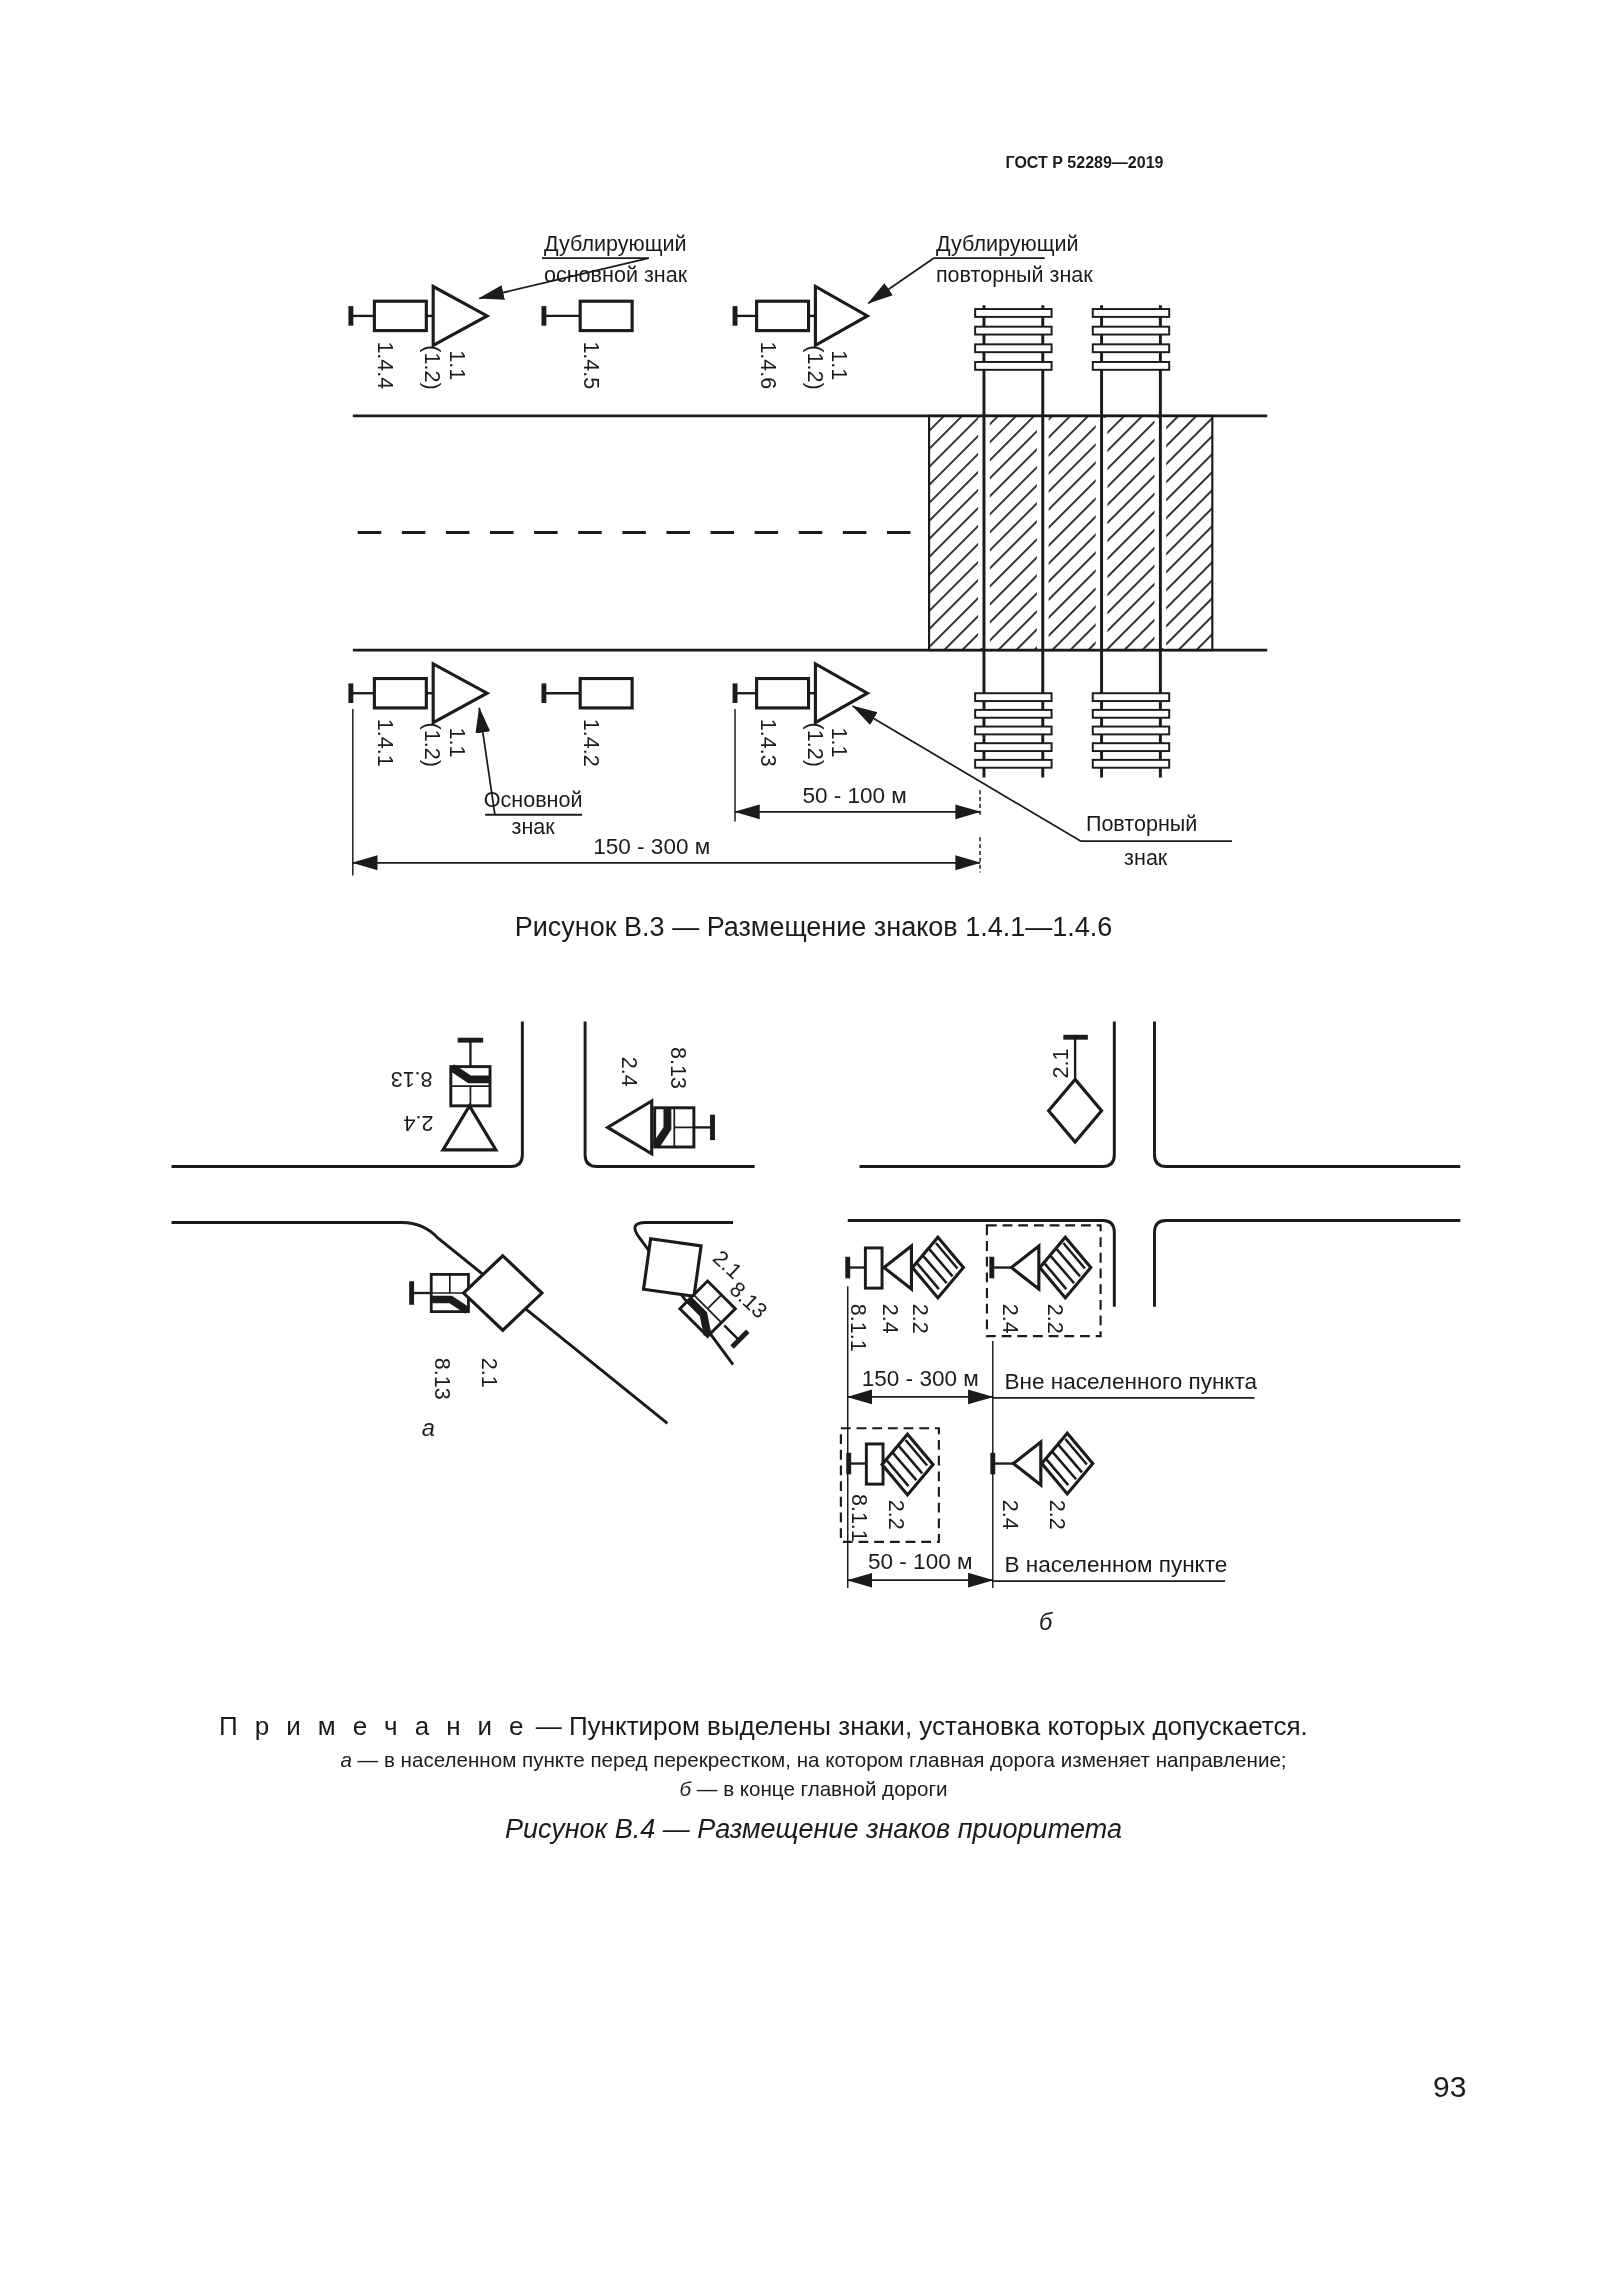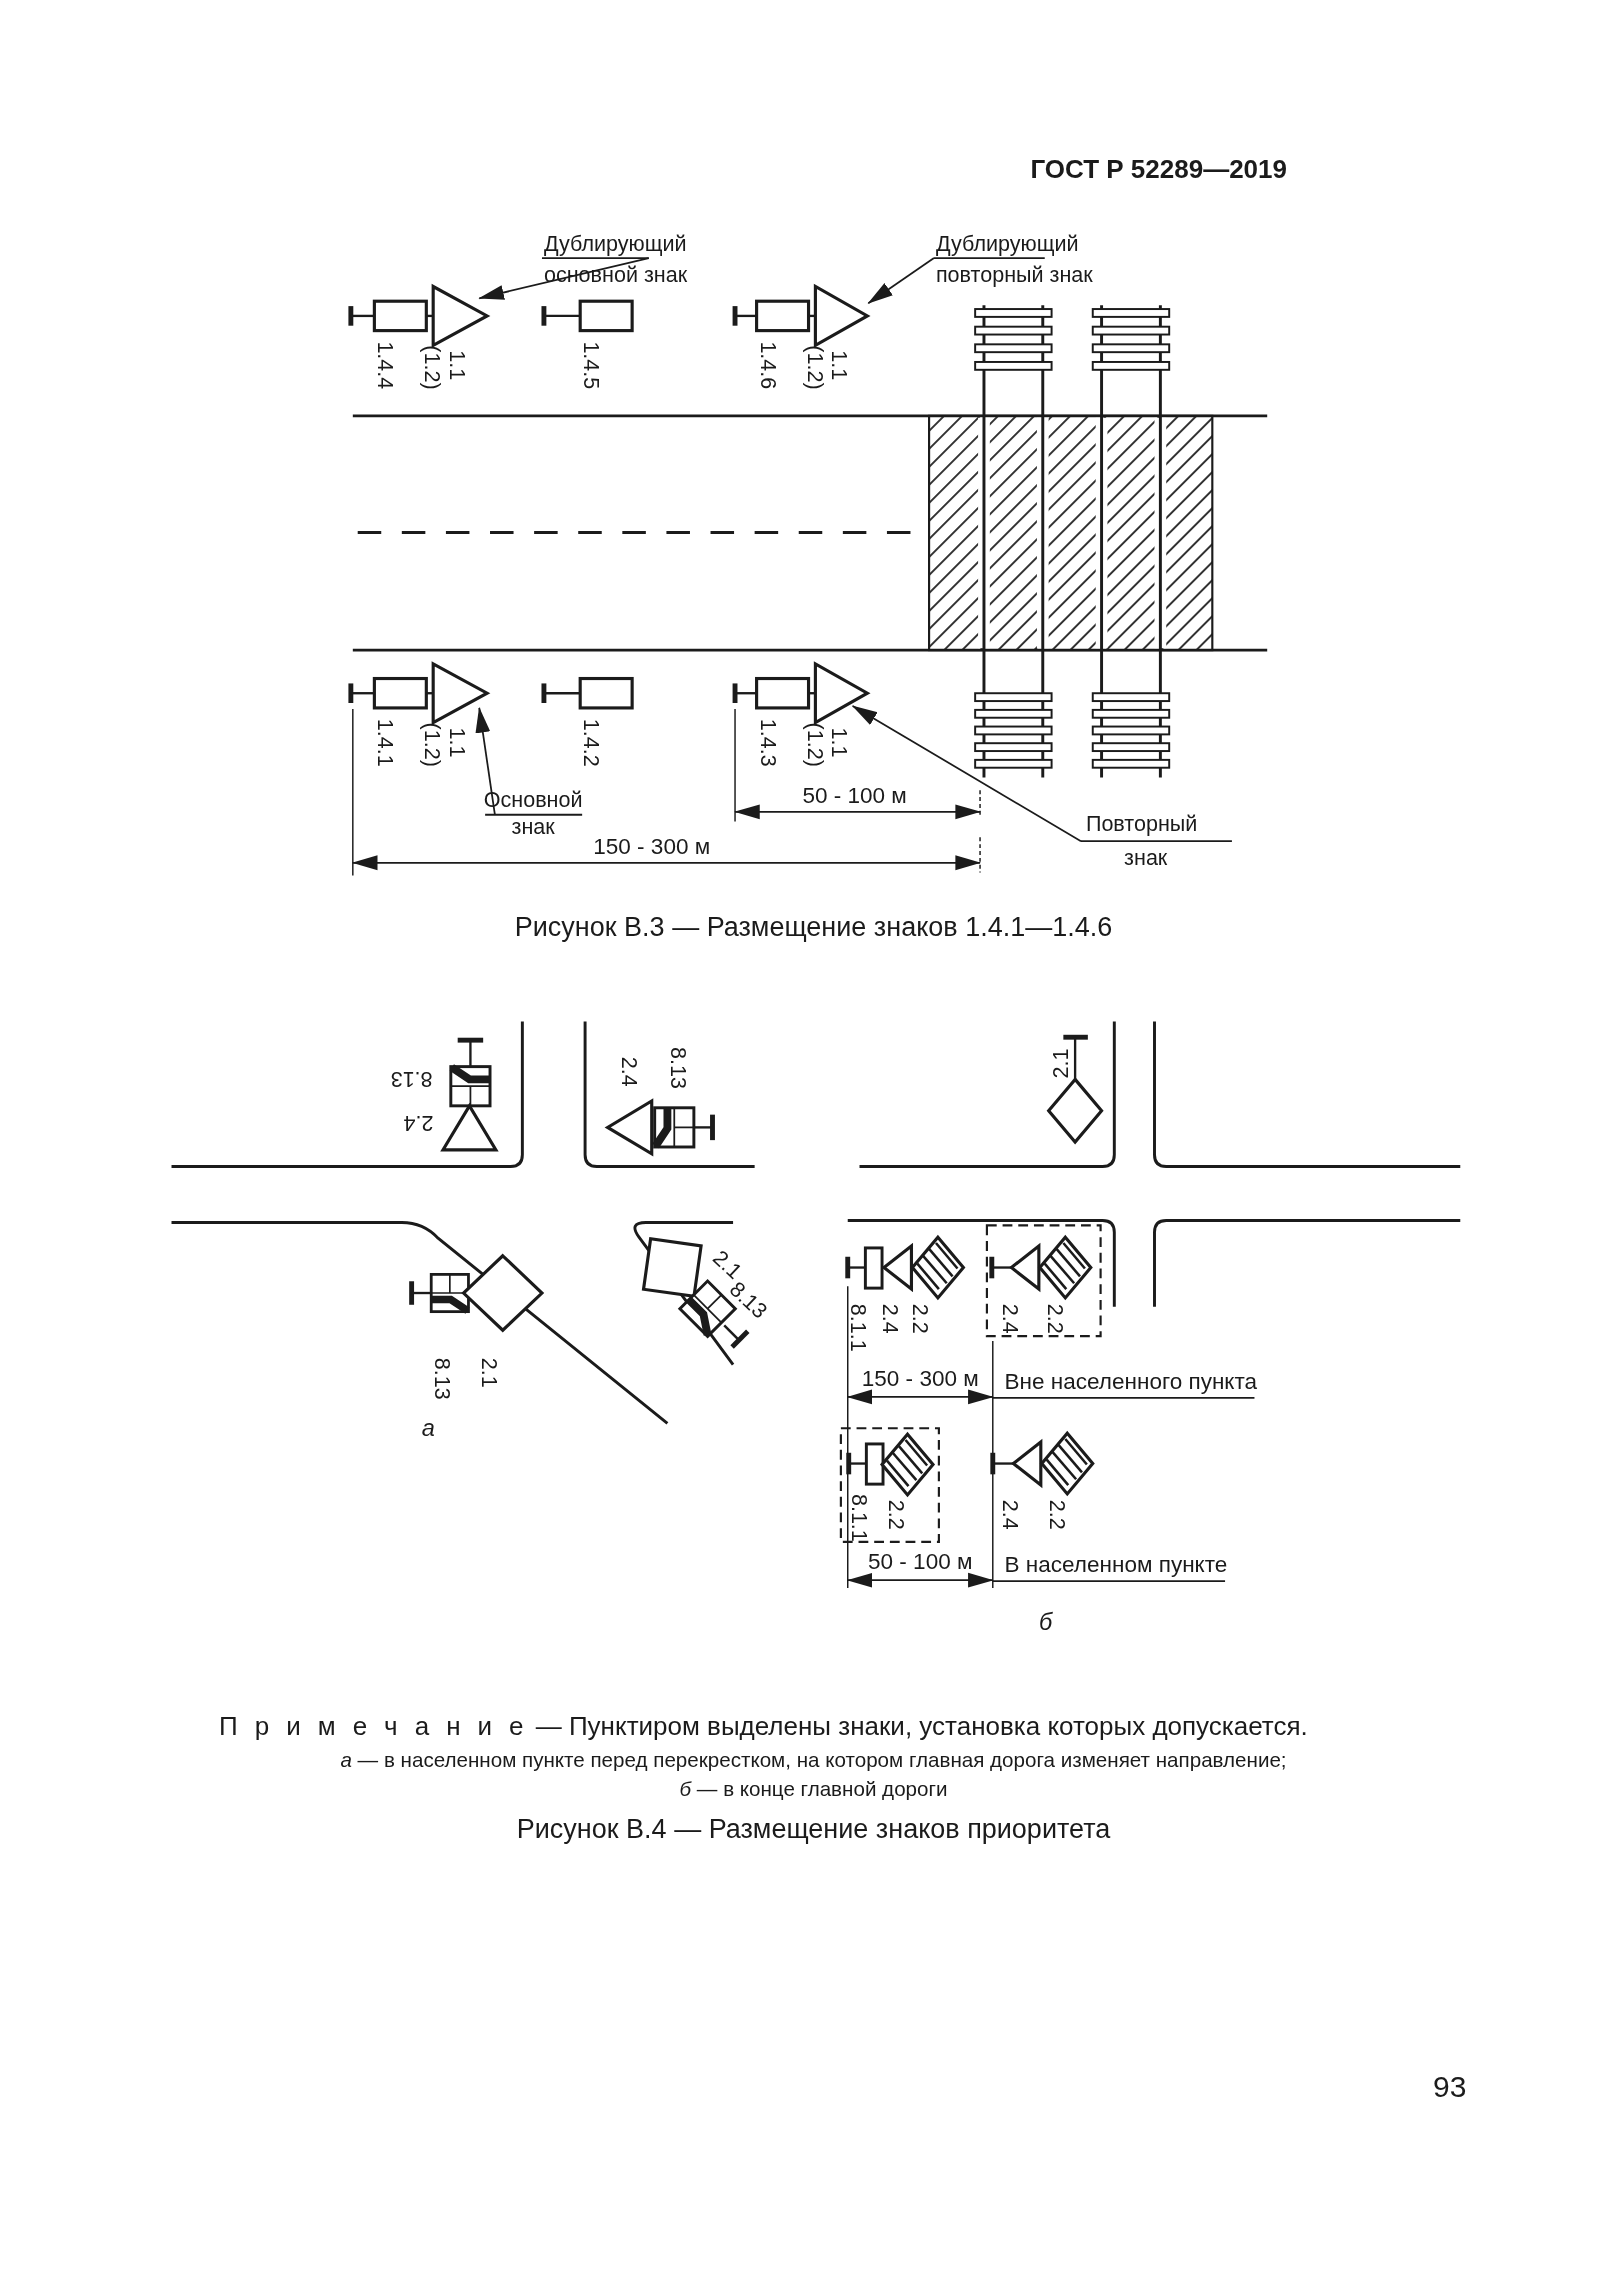--- a/index.html
+++ b/index.html
@@ -5,21 +5,21 @@
   html,body{margin:0;padding:0;background:#888;}
   #page{position:relative;width:1621px;height:2293px;background:#ffffff;overflow:hidden;
         font-family:"Liberation Sans",sans-serif;color:#1b1b1b;}
   #page svg{position:absolute;left:0;top:0;}
   svg text{font-family:"Liberation Sans",sans-serif;fill:#1b1b1b;}
   .ann{font-size:22px;}
   .code{font-size:22px;}
   .dim{font-size:23px;}
   .plbl{font-size:24px;font-style:italic;}
   .ov{position:absolute;line-height:1.25;}
-  .hdr{font-weight:bold;font-size:26px;text-align:right;}
+  .hdr{font-weight:bold;font-size:16px;text-align:center;}
   .cap{font-size:27px;text-align:center;}
   .note{font-size:26px;}
   .fnote{font-size:20.6px;text-align:center;}
   .sp{letter-spacing:4.9px;}
   .it{font-style:italic;}
   .pgn{font-size:30px;}
 </style>
 </head>
 <body>
 
@@ -329,17 +329,17 @@
 
   <div class="ov fnote" style="left:147px;top:1776px;width:1333px;">
     <span class="it">б</span>
     <span>— в конце главной дороги</span>
   </div>
   <div class="ov fnote" style="left:147px;top:1747px;width:1333px;">
     <span class="it">а</span>
     <span>— в населенном пункте перед перекрестком, на котором главная дорога изменяет направление;</span>
   </div>
 
-  <div class="ov cap" style="left:294px;top:1813px;width:1039px;">Рисунок В.4 — Размещение знаков приоритета</div>
+  <div class="ov cap" style="left:294px;top:1813px;width:1039px;font-style:italic;">Рисунок В.4 — Размещение знаков приоритета</div>
 
   <div class="ov pgn" style="left:1433px;top:2068px;">93</div>
 </div>
 
 
 </body></html>

